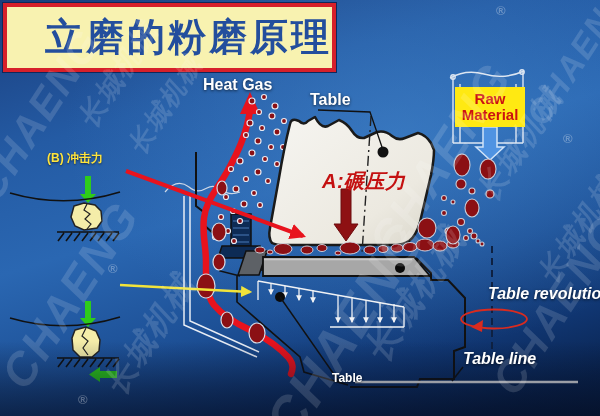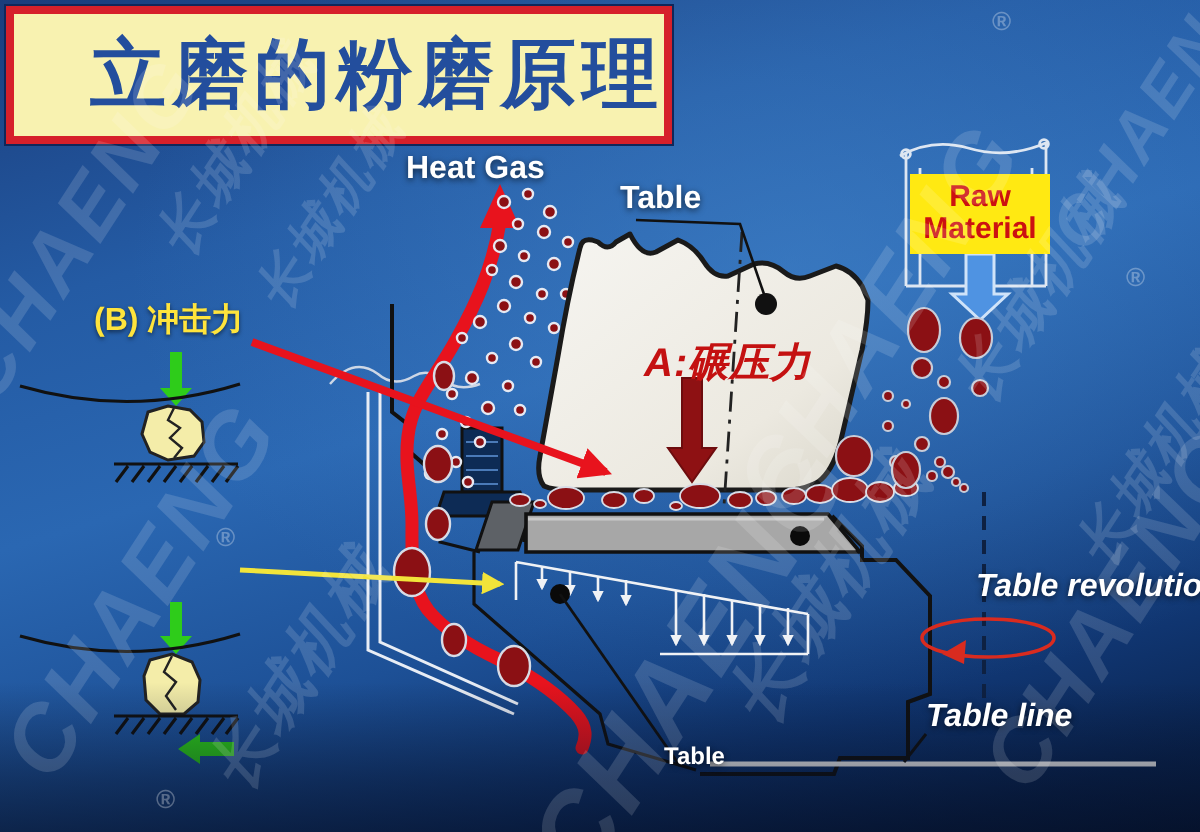--- a/index.html
+++ b/index.html
@@ -5,21 +5,21 @@
   html,body{margin:0;padding:0;}
   body{width:600px;height:416px;overflow:hidden;font-family:"Liberation Sans","DejaVu Sans",sans-serif;}
   .stage{position:relative;width:600px;height:416px;overflow:hidden;
     background:
       radial-gradient(ellipse 460px 300px at 66% 32%, rgba(70,136,205,.50), rgba(70,136,205,0) 72%),
       linear-gradient(163deg,#1a3d7c 0%,#245ba4 26%,#2a67b2 46%,#1d5096 66%,#103570 82%,#0a2450 93%,#081d42 100%);}
   .gfx{position:absolute;left:0;top:0;z-index:5;}
   .lbl{position:absolute;z-index:20;font-weight:bold;white-space:nowrap;}
   .white{color:#ffffff;text-shadow:0 1px 3px rgba(0,0,0,.65);font-size:16px;}
   .ital{font-style:italic;}
-  .yellow{color:#ffe43c;text-shadow:0 1px 2px rgba(0,0,0,.55);font-size:16px;}
+  .yellow{color:#ffe43c;text-shadow:0 1px 2px rgba(0,0,0,.55);font-size:12px;}
   .red-ital{color:#c41111;font-style:italic;font-size:20px;letter-spacing:.5px;}
   .title-box{position:absolute;left:3px;top:3px;width:325px;height:61px;z-index:15;
     background:#f8f2b0;border:4px solid #d6202a;box-shadow:0 0 0 1px #10275a;
     display:flex;align-items:center;justify-content:flex-end;}
   .title-box span{color:#234e9d;font-weight:bold;font-size:38px;letter-spacing:3px;}
   .raw-box{position:absolute;left:455px;top:87px;width:70px;height:40px;z-index:18;
     background:#ffe912;display:flex;flex-direction:column;align-items:center;justify-content:center;line-height:1.05;}
   .raw-box span{color:#cc1111;font-weight:bold;font-size:15px;}
   .wm{position:absolute;z-index:40;pointer-events:none;color:rgba(255,255,255,.14);
     font-weight:800;font-style:italic;letter-spacing:2px;transform:translate(-50%,-50%) rotate(-57deg);white-space:nowrap;}

